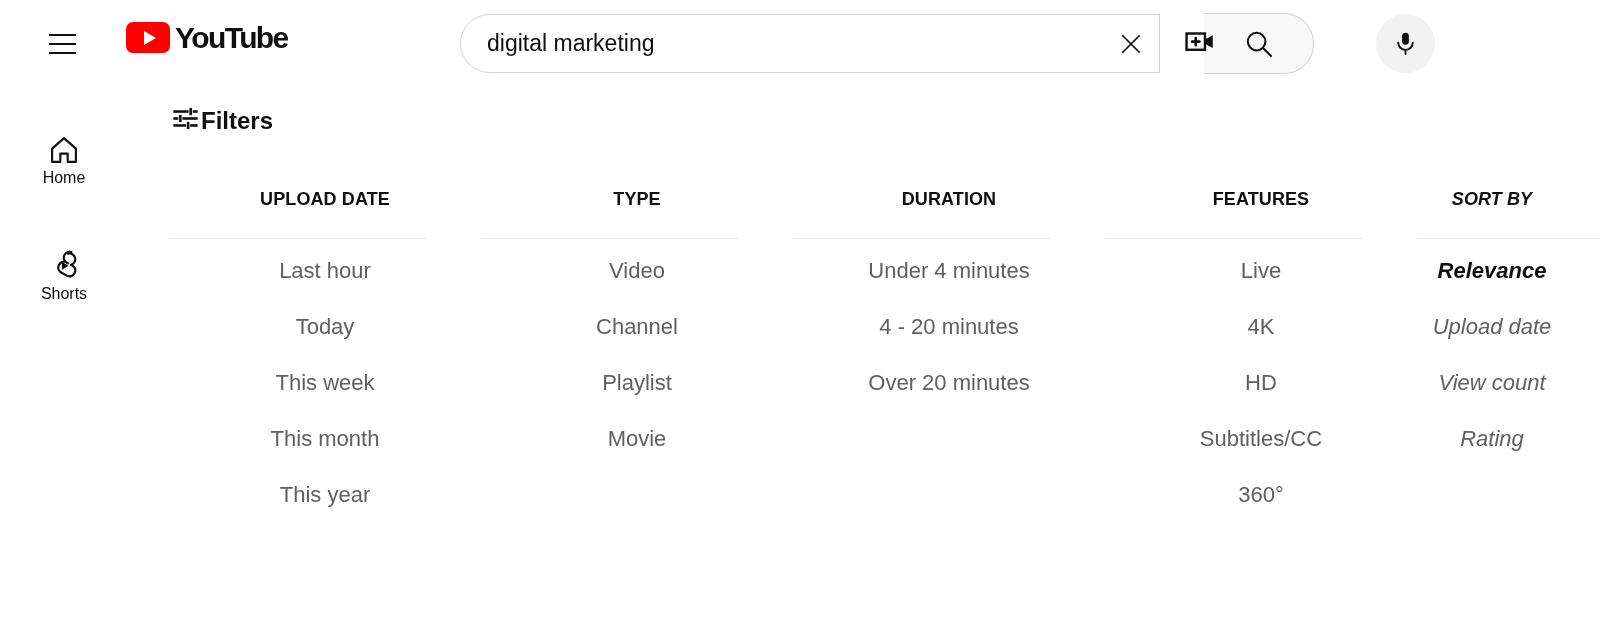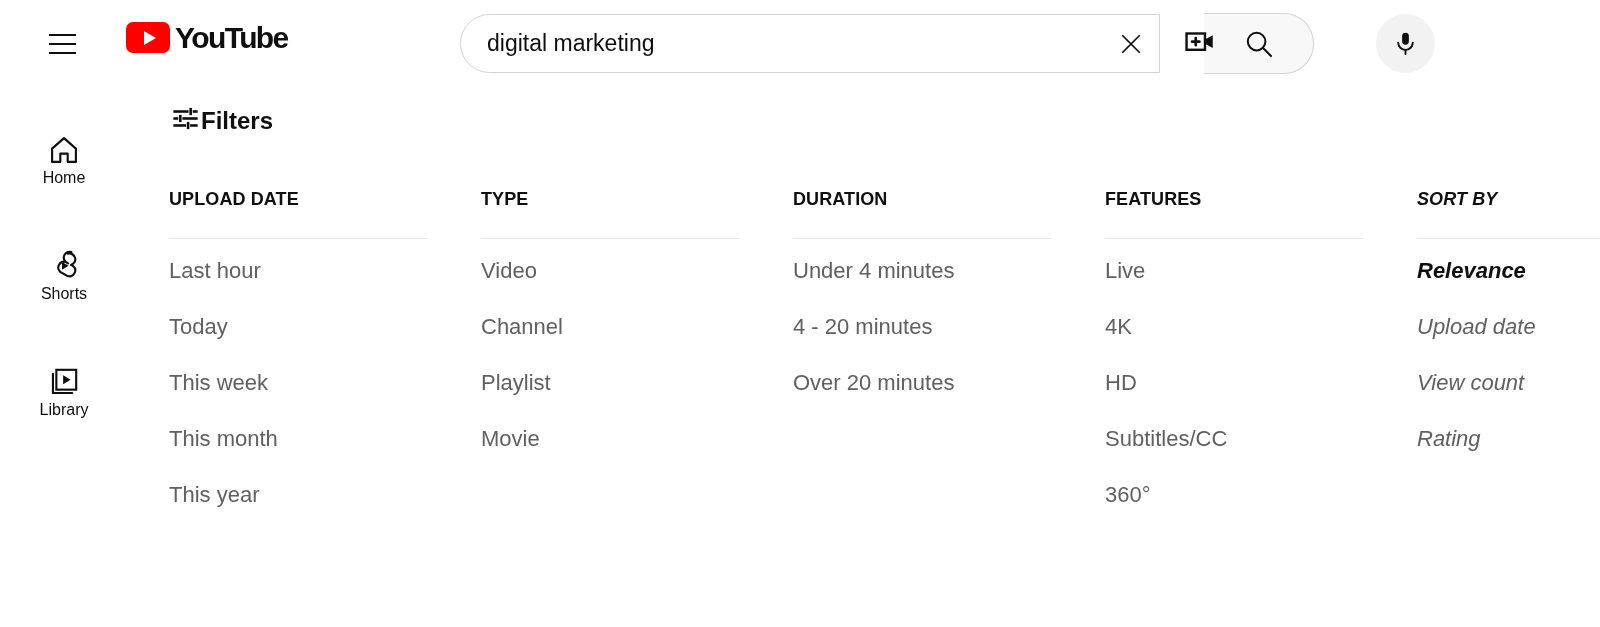--- a/index.html
+++ b/index.html
@@ -157,21 +157,21 @@
     font-weight: bold;
     color: #0f0f0f;
   }
 
   #filter-grid {
     position: absolute;
     left: 169px; top: 190px;
     width: 1400px;
     display: flex;
   }
-  .filter-col { width: 312px; flex: 0 0 312px; }
+  .filter-col { width: 312px; flex: 0 0 312px; text-align: center; }
   .filter-col:last-child { flex: 0 0 auto; width: 150px; font-style: italic; }
   .col-head {
     font-size: 18px;
     font-weight: bold;
     color: #0f0f0f;
     letter-spacing: 0.1px;
     line-height: 1;
     padding-bottom: 0;
   }
   .col-rule {
@@ -261,30 +261,20 @@
     <span class="side-icon">
       <svg width="34" height="34" viewBox="0 0 24 24" aria-hidden="true">
         <path d="M14.6 3.3 a4.1 4.1 0 0 1 3.9 7.0 l-1.6 0.9 1.6 0.9 a4.1 4.1 0 0 1 -3.9 7.0 l-5.2 -2.9 a4.1 4.1 0 0 1 3.9 -7.0 l1.6 0.9 -1.6 -0.9 a4.1 4.1 0 0 1 3.9 -7.0 Z" stroke="#0f0f0f" stroke-width="1.5" fill="none" stroke-linejoin="round"></path>
         <path d="M10.6 9.2 L15.2 11.9 L10.6 14.6 Z" fill="#0f0f0f"></path>
       </svg>
     </span>
     <span class="side-label">Shorts</span>
   </div>
 
 
-  <div class="side-item">
-    <span class="side-icon">
-      <svg width="34" height="34" viewBox="0 0 24 24" aria-hidden="true">
-        <rect x="6.6" y="3.4" width="14" height="14" stroke="#0f0f0f" stroke-width="1.5" fill="none"></rect>
-        <path d="M4.2 6.2 L4.2 19.8 L17.8 19.8" stroke="#0f0f0f" stroke-width="1.5" fill="none" stroke-linecap="round"></path>
-        <path d="M11.4 7.2 L16.6 10.4 L11.4 13.6 Z" fill="#0f0f0f"></path>
-      </svg>
-    </span>
-    <span class="side-label">Library</span>
-  </div>
 </div>
 
 <div id="filters-header">
   <span>
     <svg width="31" height="31" viewBox="0 0 24 24" aria-hidden="true">
       <path d="M2.6 6.6 L14.4 6.6" stroke="#0f0f0f" stroke-width="2"></path>
       <path d="M17.6 6.6 L21.4 6.6" stroke="#0f0f0f" stroke-width="2"></path>
       <path d="M16 3.8 L16 9.4" stroke="#0f0f0f" stroke-width="2"></path>
       <path d="M2.6 12 L6.4 12" stroke="#0f0f0f" stroke-width="2"></path>
       <path d="M9.6 12 L21.4 12" stroke="#0f0f0f" stroke-width="2"></path>

